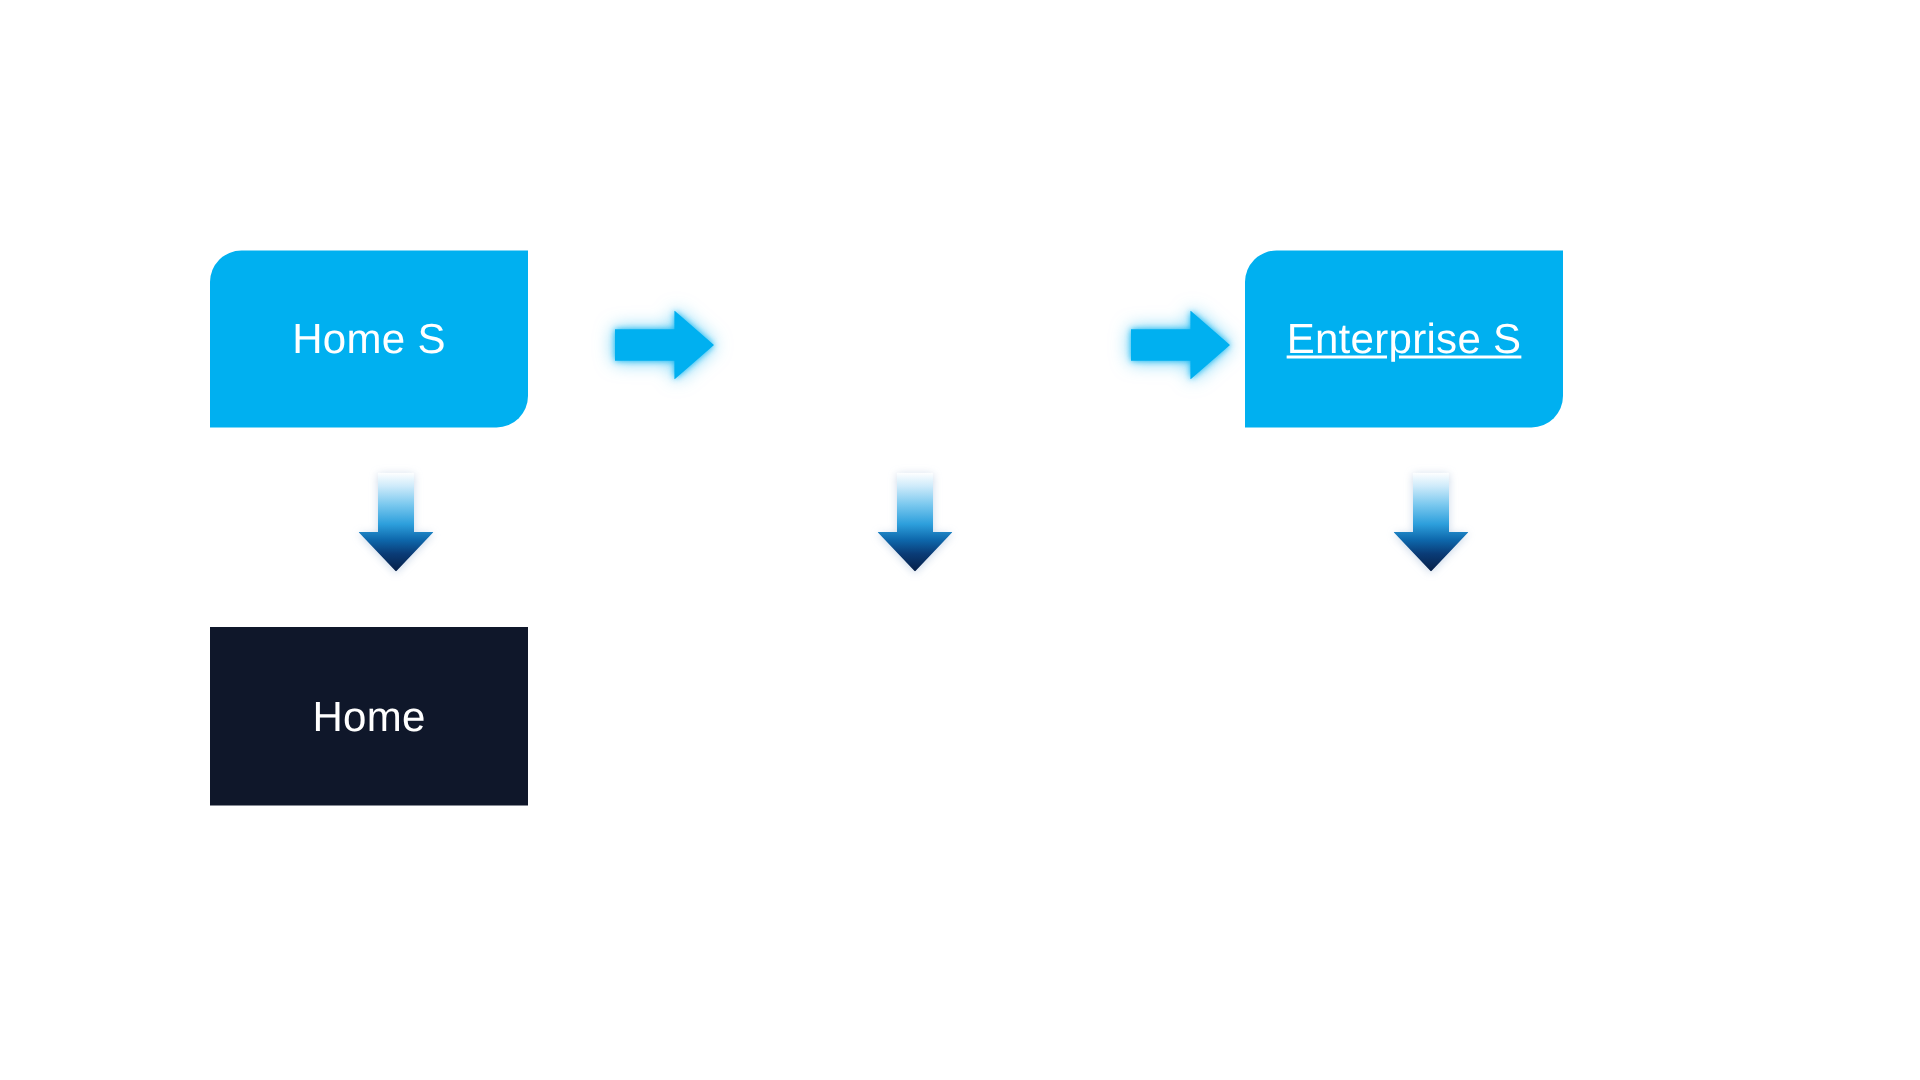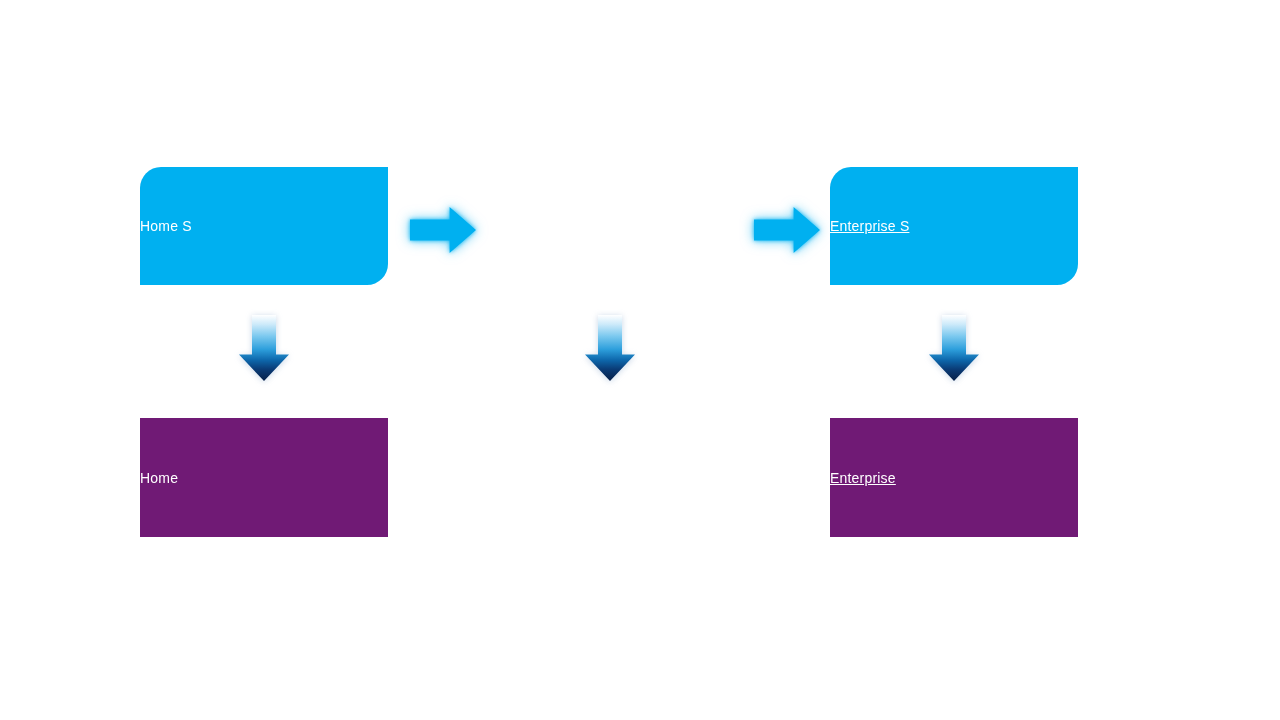--- a/index.html
+++ b/index.html
@@ -10,38 +10,38 @@
   }
   .canvas {
     position: relative;
     width: 1280px;
     height: 720px;
     background: #ffffff;
     overflow: hidden;
   }
   .node {
     position: absolute;
-    width: 248px;
+    width: 212px;
     display: flex;
     align-items: center;
-    justify-content: flex-start;
+    justify-content: center;
     color: #ffffff;
-    font-size: 14px;
+    font-size: 28px;
     letter-spacing: 0.2px;
   }
   .node-light {
     height: 118px;
     top: 167px;
     background: #00B0F0;
     border-radius: 21px 0 21px 0;
   }
   .node-dark {
     height: 119px;
     top: 418px;
-    background: #701a75;
+    background: #0f172a;
     border-radius: 0;
   }
   .col1 { left: 140px; }
   .col2 { left: 486px; }
   .col3 { left: 830px; text-decoration: underline; }
 
   
   .arrow-wrap { position: absolute; }
   .arrow-shape { width: 100%; height: 100%; }
 
@@ -100,17 +100,14 @@
   <div class="arrow-wrap arrow-down down2">
     <div class="arrow-shape"></div>
   </div>
   <div class="arrow-wrap arrow-down down3">
     <div class="arrow-shape"></div>
   </div>
 
   <div class="node node-dark col1">
     <span>Home</span>
   </div>
-  <div class="node node-dark col3">
-    <span>Enterprise</span>
-  </div>
 
 </div>
 
 </body></html>

